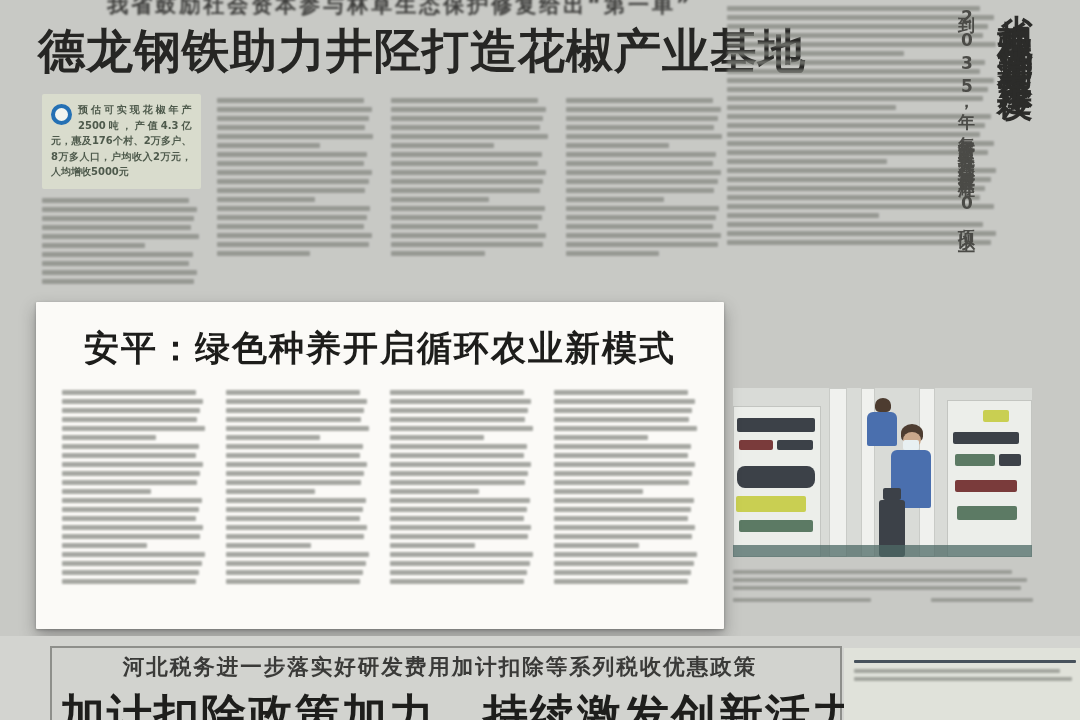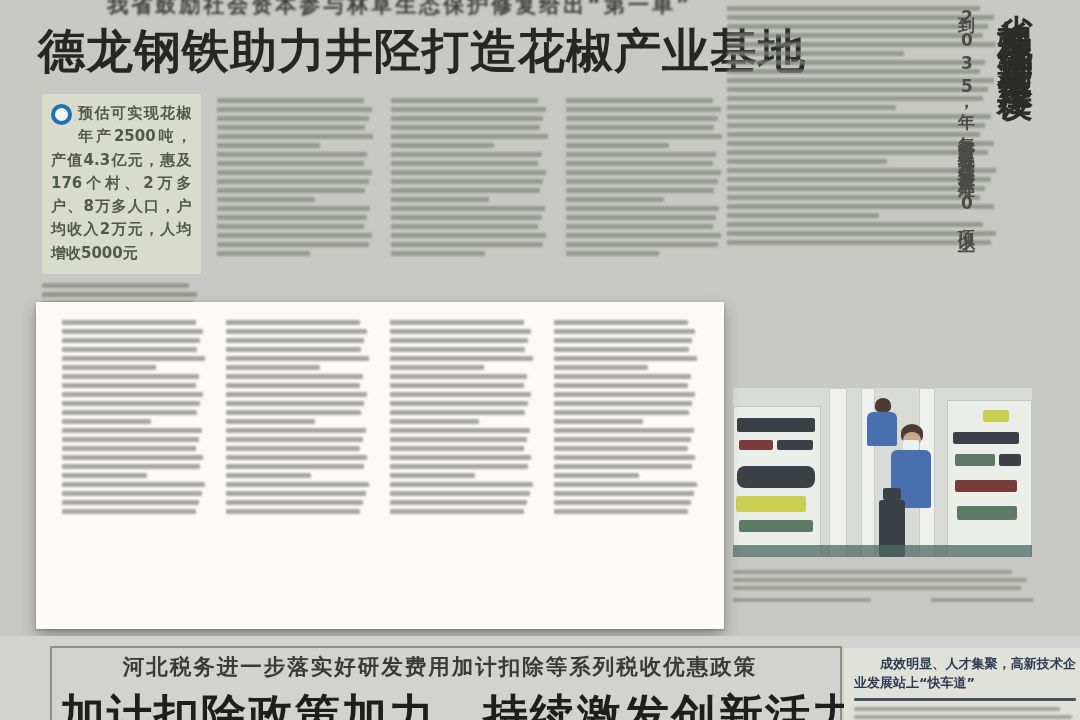--- a/index.html
+++ b/index.html
@@ -26,21 +26,21 @@
   .headline-top{
     left:38px;top:20px;width:686px;text-align:center;
     font-size:47px;font-weight:bold;letter-spacing:1px;color:#262624;
     white-space:nowrap;
   }
   .topcols{left:42px;top:94px;width:682px;height:208px;display:flex;gap:16px;}
   .topcols .col{flex:1;min-width:0;}
 
   .infobox{
     background:#d9dccd;border-radius:2px;padding:8px 9px 9px 9px;margin-bottom:9px;
-    color:#4e5a4c;font-size:15px;line-height:1.55;font-weight:bold;
+    color:#4e5a4c;font-size:10px;line-height:1.55;font-weight:bold;
     text-align:justify;position:relative;
   }
   .ring{
     width:13px;height:13px;border:4.5px solid #2470b4;border-radius:50%;
     background:#f2f5f0;float:left;margin:2px 6px 2px 0;
   }
 
   
   .featured{
     left:36px;top:302px;width:688px;height:327px;background:#fbfaf7;
@@ -286,20 +286,21 @@
       <div class="tl" style="width: 98%;"></div>
       <div class="tl" style="width: 96%;"></div>
     </div>
   <div class="credit">
     <div class="tl" style="width:46%;"></div>
     <div class="tl" style="width:34%;"></div>
   </div>
 </div>
 
 <div class="abs featured">
+  <div class="featured-headline blur1">安平：绿色种养开启循环农业新模式</div>
   <div class="featured-cols small">
     <div class="col">
         <div>
           <div class="tl" style="width: 93%;"></div>
           <div class="tl" style="width: 98%;"></div>
           <div class="tl" style="width: 96%;"></div>
           <div class="tl" style="width: 94%;"></div>
           <div class="tl" style="width: 99%;"></div>
           <div class="tl" style="width: 65%;"></div>
           <div class="tl" style="width: 95%;"></div>
@@ -400,21 +401,20 @@
       </div>
   </div>
 </div>
 
 <div class="abs bottom-band"></div>
 <div class="abs bottom-frame"></div>
 <div class="abs kicker-bottom blur1">河北税务进一步落实好研发费用加计扣除等系列税收优惠政策</div>
 <div class="abs headline-bottom blur1">加计扣除政策加力，持续激发创新活力</div>
 
 <div class="abs bottom-right-box">
-  <div class="brb-head blur1"><span class="indent"></span><span>成效明显、人才集聚，高新技术企业发展站上“快车道”</span></div>
   <div class="brb-rule"></div>
   <div class="tiny">
       <div>
         <div class="tl" style="width: 93%;"></div>
         <div class="tl" style="width: 98%;"></div>
       </div>
     </div>
 </div>
 
 </body></html>

